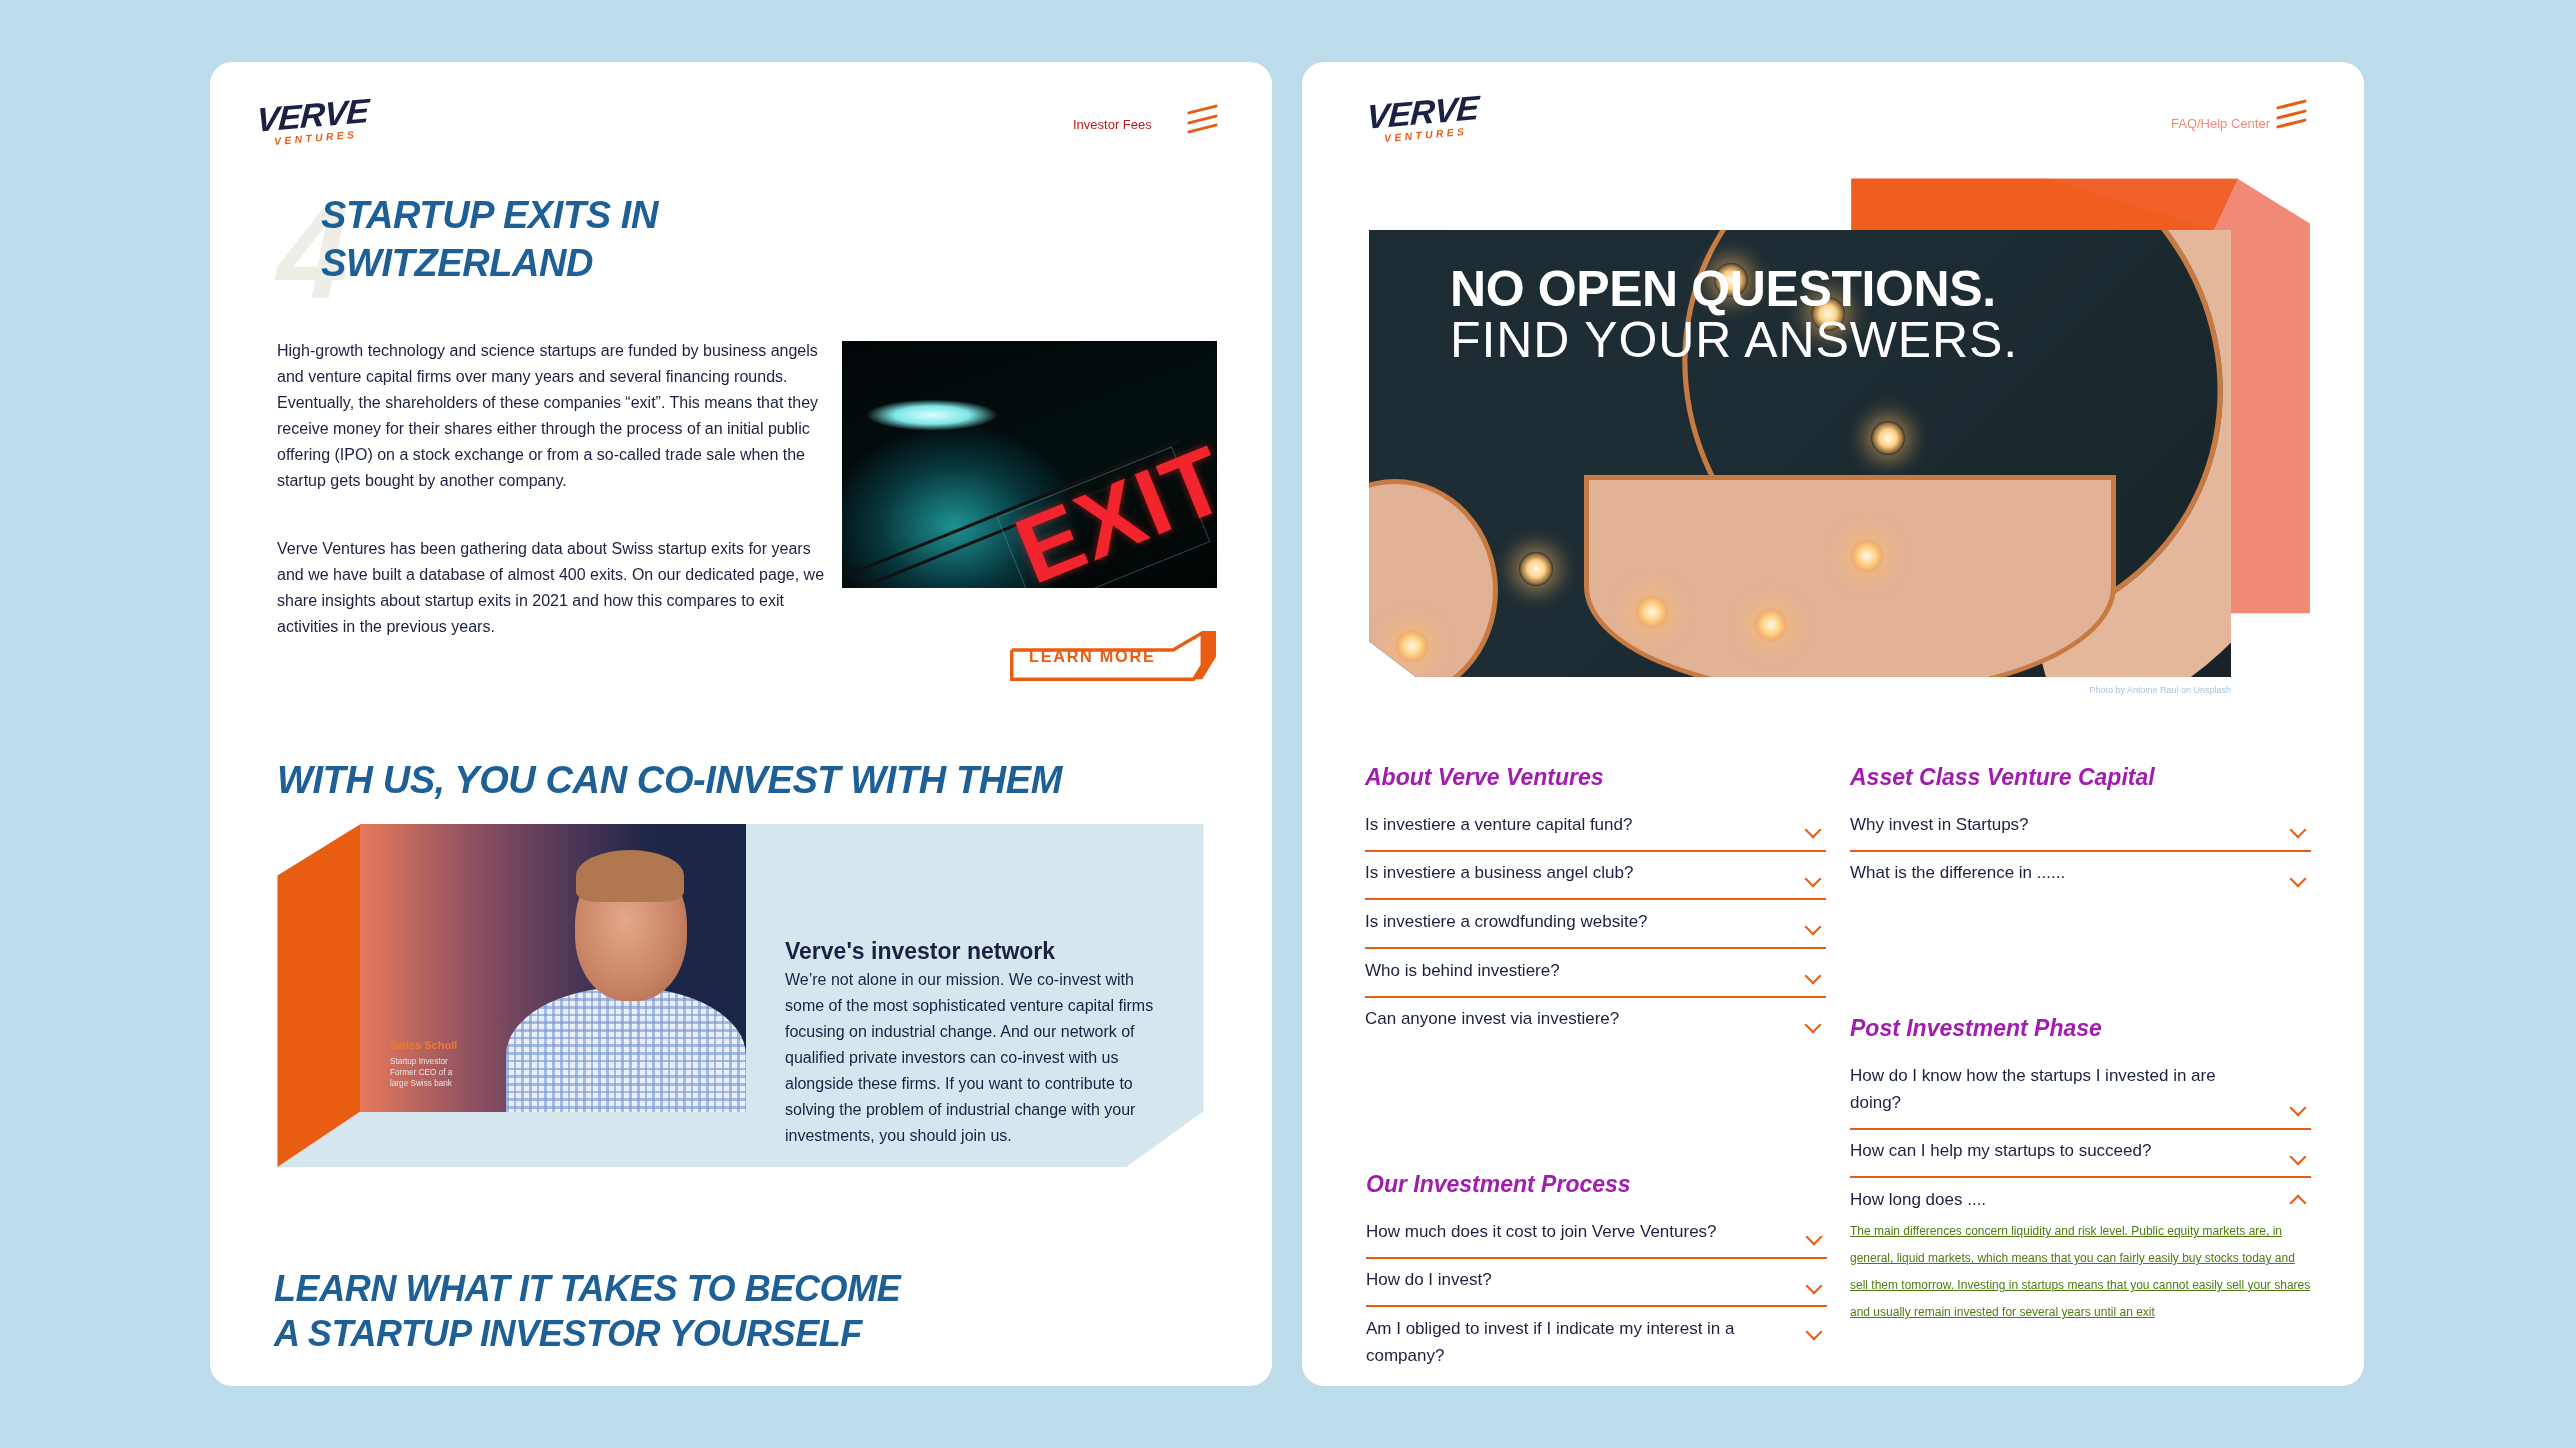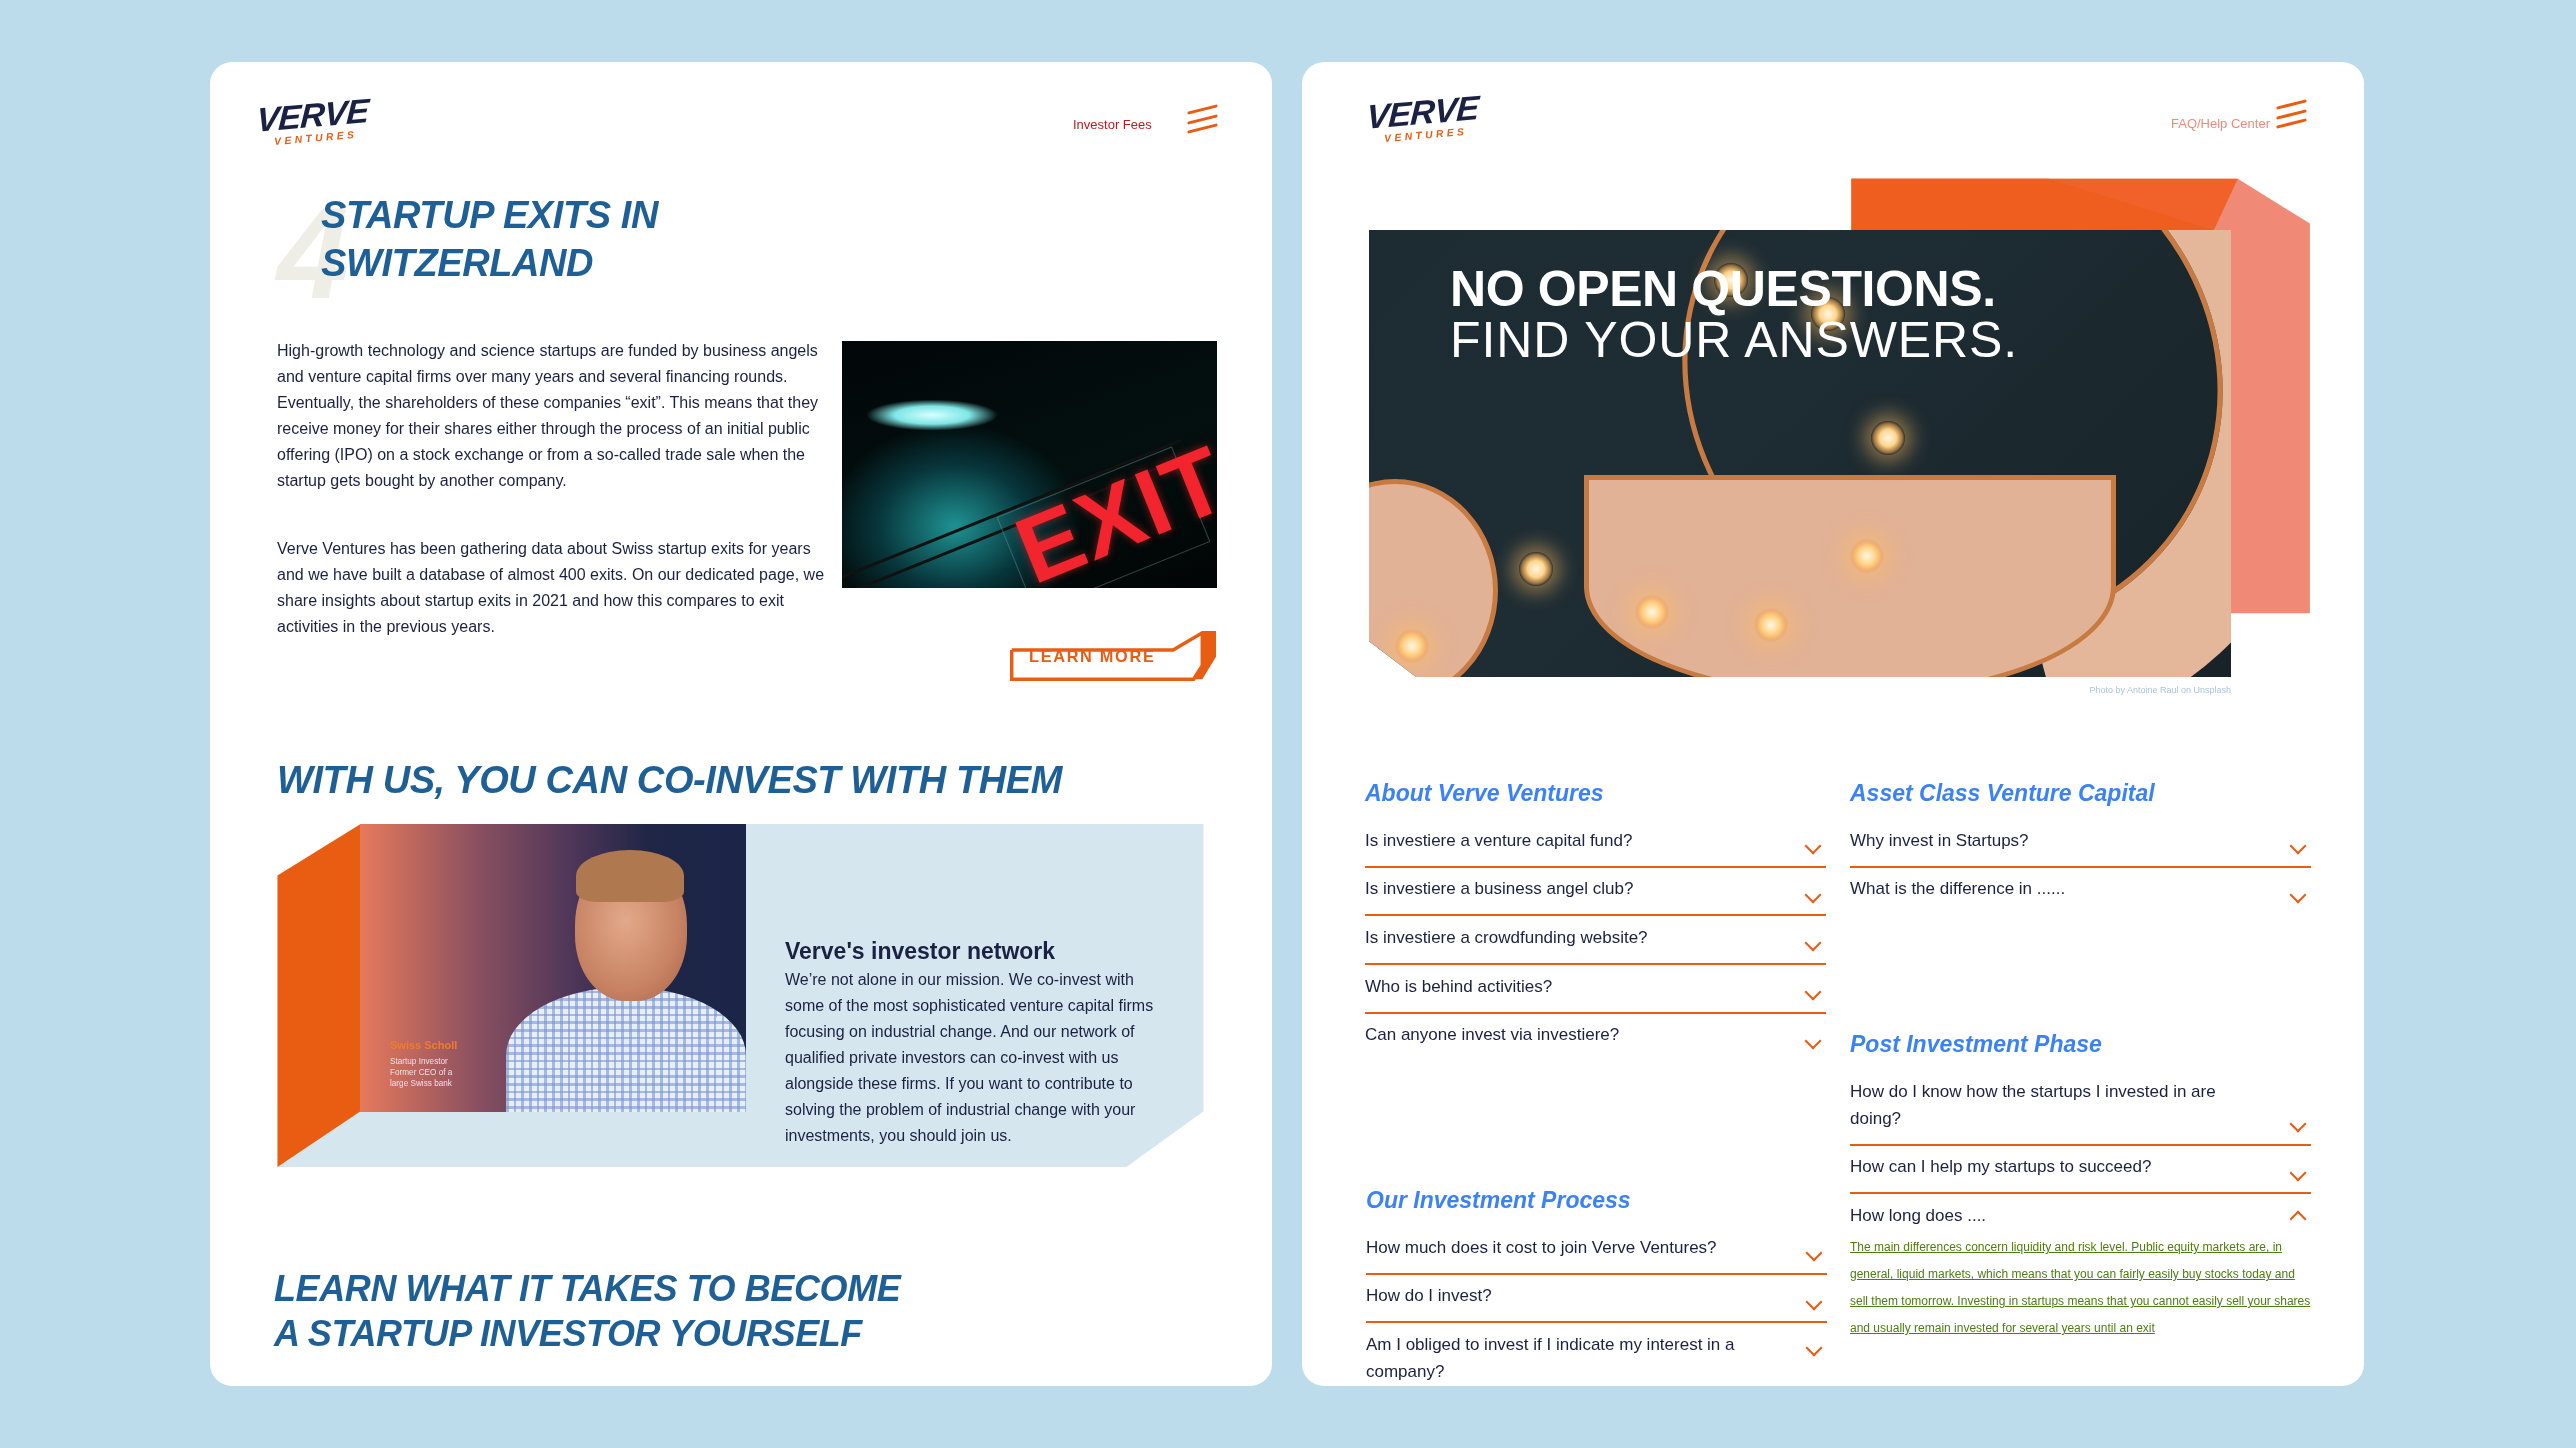--- a/index.html
+++ b/index.html
@@ -67,21 +67,21 @@
       clip-path: polygon(0 0, 100% 0, 100% 100%, 47px 100%, 0 92%); }
   #hero-image .q-arc { position: absolute; left: 197px; top: -223px; width: 773px; height: 738px; border-radius: 50%; border: 112px solid #E5B79A; border-left-color: transparent; border-bottom-color: transparent; transform: rotate(30deg); box-shadow: inset 0 0 0 5.2px #C77B42; }
   #hero-image .q-lower { position: absolute; left: 215px; top: 245px; width: 532px; height: 223px; border-radius: 0 0 50% 50%; background: #E2B296; border: 5.2px solid #C77B42; }
   #hero-image .dot-piece { position: absolute; left: -77px; top: 249px; width: 206px; height: 223px; border-radius: 50%; background: #E2B296; border: 5.2px solid #C77B42; }
   #hero-image .bulb { position: absolute; width: 34px; height: 34px; border-radius: 50%; background: radial-gradient(circle, #FFF8E8 0%, #FFD48A 35%, rgba(255,170,70,0.55) 60%, transparent 72%); box-shadow: 0 0 19px 6.9px rgba(255,190,100,0.5); }
   #hero-title { position: absolute; left: 81px; top: 33px; font-size: 50px; font-weight: 700; color: #fff; line-height: 52px; font-family: "Liberation Sans", sans-serif; letter-spacing: -0.4px; }
   #hero-sub { position: absolute; left: 81px; top: 84px; font-size: 50px; font-weight: 400; color: #fff; line-height: 52px; letter-spacing: 0.9px; font-family: "Liberation Sans", sans-serif; }
   #photo-credit { position: absolute; right: 133px; top: 623px; font-size: 9px; color: #A9C4DB; }
 
   .faq-group { position: absolute; width: 461px; }
-  .faq-group h3 { font-size: 23px; font-weight: 700; font-style: italic; color: #3b82f6; margin-bottom: 12px; margin-top: 16px; }
+  .faq-group h3 { font-size: 23px; font-weight: 700; font-style: italic; color: #a21caf; margin-bottom: 12px; }
   .faq-item { position: relative; border-bottom: 2.6px solid #E85D12; padding: 7.7px 43px 12px 0; font-size: 17px; line-height: 27px; color: #1A2142; cursor: pointer; }
   .faq-item.last { border-bottom: none; }
   .faq-item .chev { position: absolute; right: 6.9px; bottom: 13.7px; width: 12px; height: 12px; border-right: 2.6px solid #E85D12; border-bottom: 2.6px solid #E85D12; transform: rotate(45deg); }
   .faq-item .chev.up { transform: rotate(-135deg); bottom: 8.6px; }
   .faq-answer { font-size: 12px; line-height: 27px; color: #4d7c0f; padding-top: 1.7px; text-decoration: underline; }
 </style>
 </head>
 <body>
 
 <div class="panel" id="left-panel">
@@ -173,21 +173,21 @@
     <div id="hero-title">NO OPEN QUESTIONS.</div>
     <div id="hero-sub">FIND YOUR ANSWERS.</div>
   </div>
   <div id="photo-credit">Photo by Antoine Raul on Unsplash</div>
 
   <div class="faq-group" style="left:63px; top:702px;">
     <h3>About Verve Ventures</h3>
     <div class="faq-item"><span>Is investiere a venture capital fund?</span><i class="chev"></i></div>
     <div class="faq-item"><span>Is investiere a business angel club?</span><i class="chev"></i></div>
     <div class="faq-item"><span>Is investiere a crowdfunding website?</span><i class="chev"></i></div>
-    <div class="faq-item"><span>Who is behind activities?</span><i class="chev"></i></div>
+    <div class="faq-item"><span>Who is behind investiere?</span><i class="chev"></i></div>
     <div class="faq-item last"><span>Can anyone invest via investiere?</span><i class="chev"></i></div>
   </div>
 
   <div class="faq-group" style="left:548px; top:702px;">
     <h3>Asset Class Venture Capital</h3>
     <div class="faq-item"><span>Why invest in Startups?</span><i class="chev"></i></div>
     <div class="faq-item last"><span>What is the difference in ......</span><i class="chev"></i></div>
   </div>
 
   <div class="faq-group" style="left:64px; top:1109px;">

